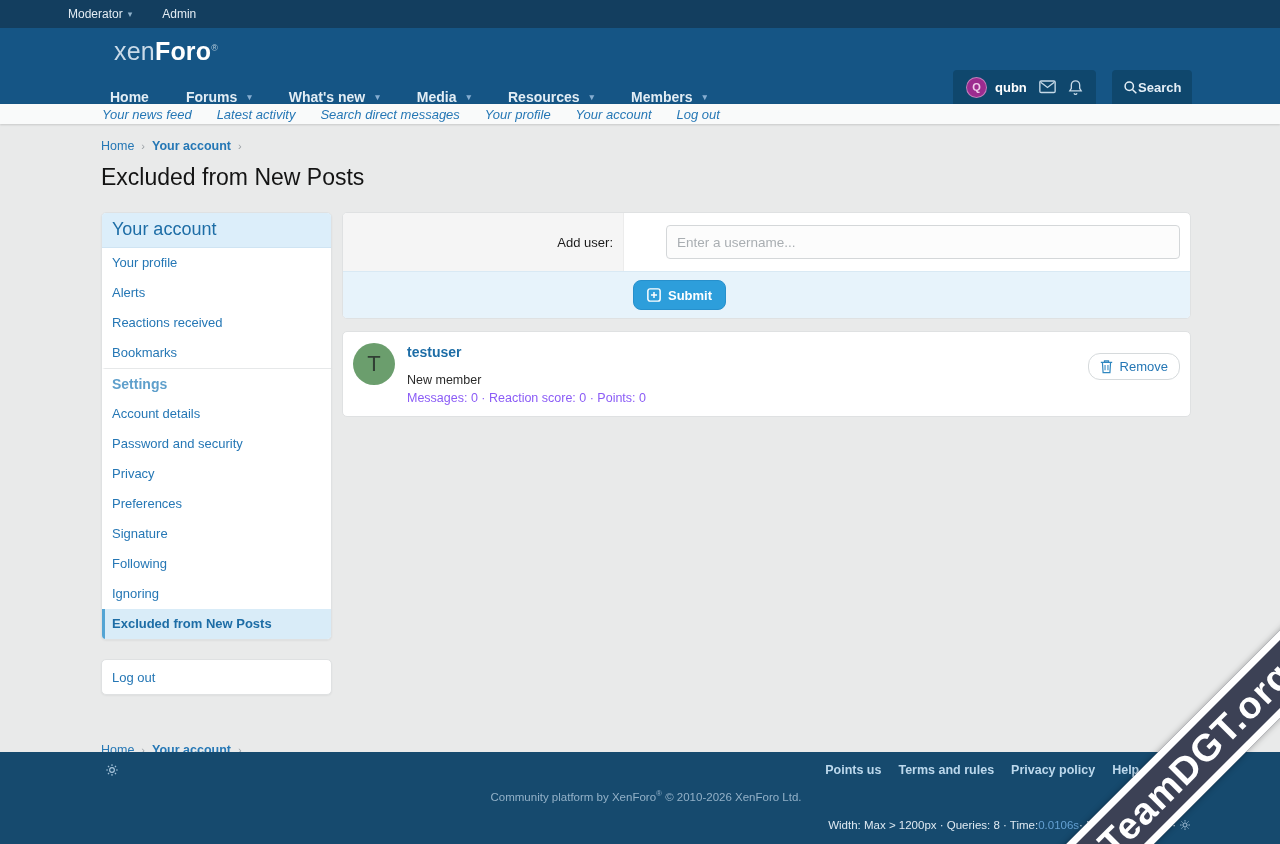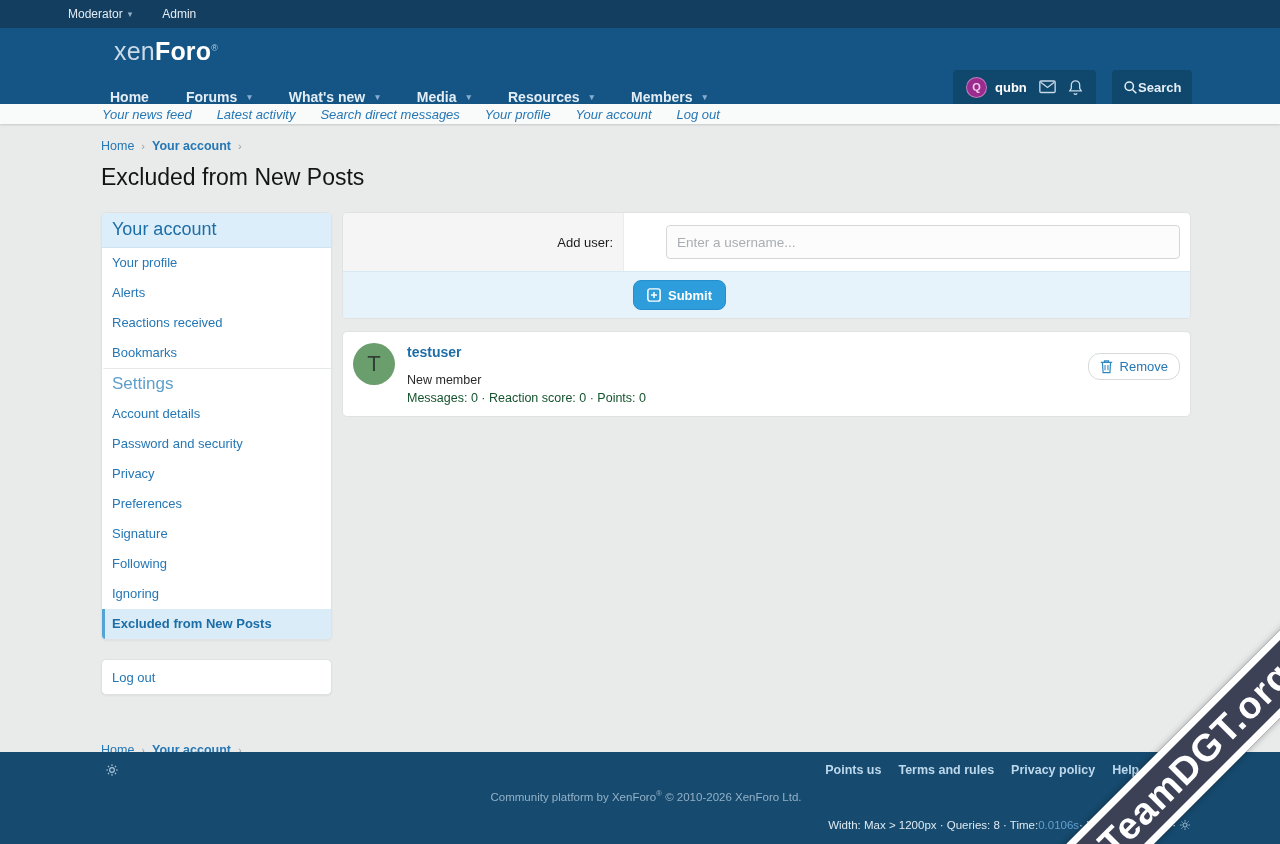--- a/index.html
+++ b/index.html
@@ -42,41 +42,41 @@
   .crumbs .sep { color:#9aa0a5; font-size:11px; }
   .page-title { font-size:23px; font-weight:400; color:#141414; margin:5px 0 21px; }
 
   .layout { display:flex; gap:10px; align-items:flex-start; }
 
   
   .sidebar { width:231px; flex-shrink:0; }
   .block { background:#fff; border:1px solid #dfe1e2; border-radius:5px; box-shadow:0 1px 2px rgba(0,0,0,.05); overflow:hidden; }
   .block-header { font-size:18px; color:#1d6da6; background:#dceefa; padding:6px 10px 7px; border-bottom:1px solid #cfe4f3; }
   .side-item { display:block; padding:7px 10px 7px 7px; border-left:3px solid transparent; font-size:13px; line-height:16px; color:#2577b5; }
-  .side-item.section { color:#5e9fcb; font-size:17px; border-top:1px solid #e6e8e9; }
+  .side-item.section { color:#5e9fcb; font-size:14px; border-top:1px solid #e6e8e9;font-weight:bold; }
   .side-item.active { background:#d9ecf8; border-left-color:#53a4d4; color:#1d6da6; font-weight:700; }
   .logout-block { margin-top:19px; padding:8px 10px; }
   .logout-block a { font-size:13px; color:#2577b5; }
 
   
   .main-col { flex:1; display:flex; flex-direction:column; }
   .form-block { background:#fff; border:1px solid #dfe1e2; border-radius:5px; overflow:hidden; }
   .form-row { display:flex;gap:32px; }
   .label-cell { width:281px; flex-shrink:0; background:#f5f5f5; border-right:1px solid #ececec; display:flex; align-items:center; justify-content:flex-end; padding-right:10px; font-size:13px; color:#1c1c1c; }
   .input-cell { flex:1; padding:12px 10px; }
   .text-input { width:100%; height:34px; border:1px solid #d4d7d9; border-radius:4px; background:#fcfcfc; padding:0 10px; font-size:13.5px; color:#444; font-family:"Liberation Sans", sans-serif; }
   .text-input::placeholder { color:#a9aeb2; }
   .form-footer { background:#e7f3fb; border-top:1px solid #d9e9f4; padding:8px 10px 8px 290px; }
   .submit-btn { height:30px; background:#2d9edb; border:1px solid #2790cc; color:#fff; border-radius:8px; font-size:13px; font-weight:700; font-family:"Liberation Sans", sans-serif; display:inline-flex; align-items:center; gap:7px; padding:0 13px; cursor:pointer; }
 
   .member-block { margin-top:12px; background:#fff; border:1px solid #dfe1e2; border-radius:5px; padding:11px 10px; display:flex; align-items:flex-start; gap:12px; }
   .avatar-lg { width:42px; height:42px; border-radius:50%; background:#6b9e6d; color:#313f34; font-size:22px; display:flex; align-items:center; justify-content:center; flex-shrink:0; }
   .m-name { font-size:14px; font-weight:700; color:#1d6da6; }
   .m-title { font-size:12.5px; color:#2a2a2a; margin-top:12px; }
-  .m-stats { font-size:12.5px; color:#14532d; margin-top:4px; }
+  .m-stats { font-size:12.5px; color:#8b5cf6; margin-top:4px; }
   .remove-btn { margin-left:auto; margin-top:10px; height:27px; background:#fff; border:1px solid #d6dadc; border-radius:12px; color:#2577b5; font-size:13px; font-family:"Liberation Sans", sans-serif; display:inline-flex; align-items:center; gap:7px; padding:0 11px; cursor:pointer; }
 
   .bottom-crumbs { margin-top:33px; }
 
   
   .footer { height:97px; background:#164a6e; position:relative; }
   .footer .container { position:relative; height:100%; }
   .f-top { display:flex; align-items:center; padding-top:11px; }
   .f-gear { color:#a9c6dc; margin-left:4px; display:flex; }
   .f-links { margin-left:auto; display:flex; gap:17px; }

